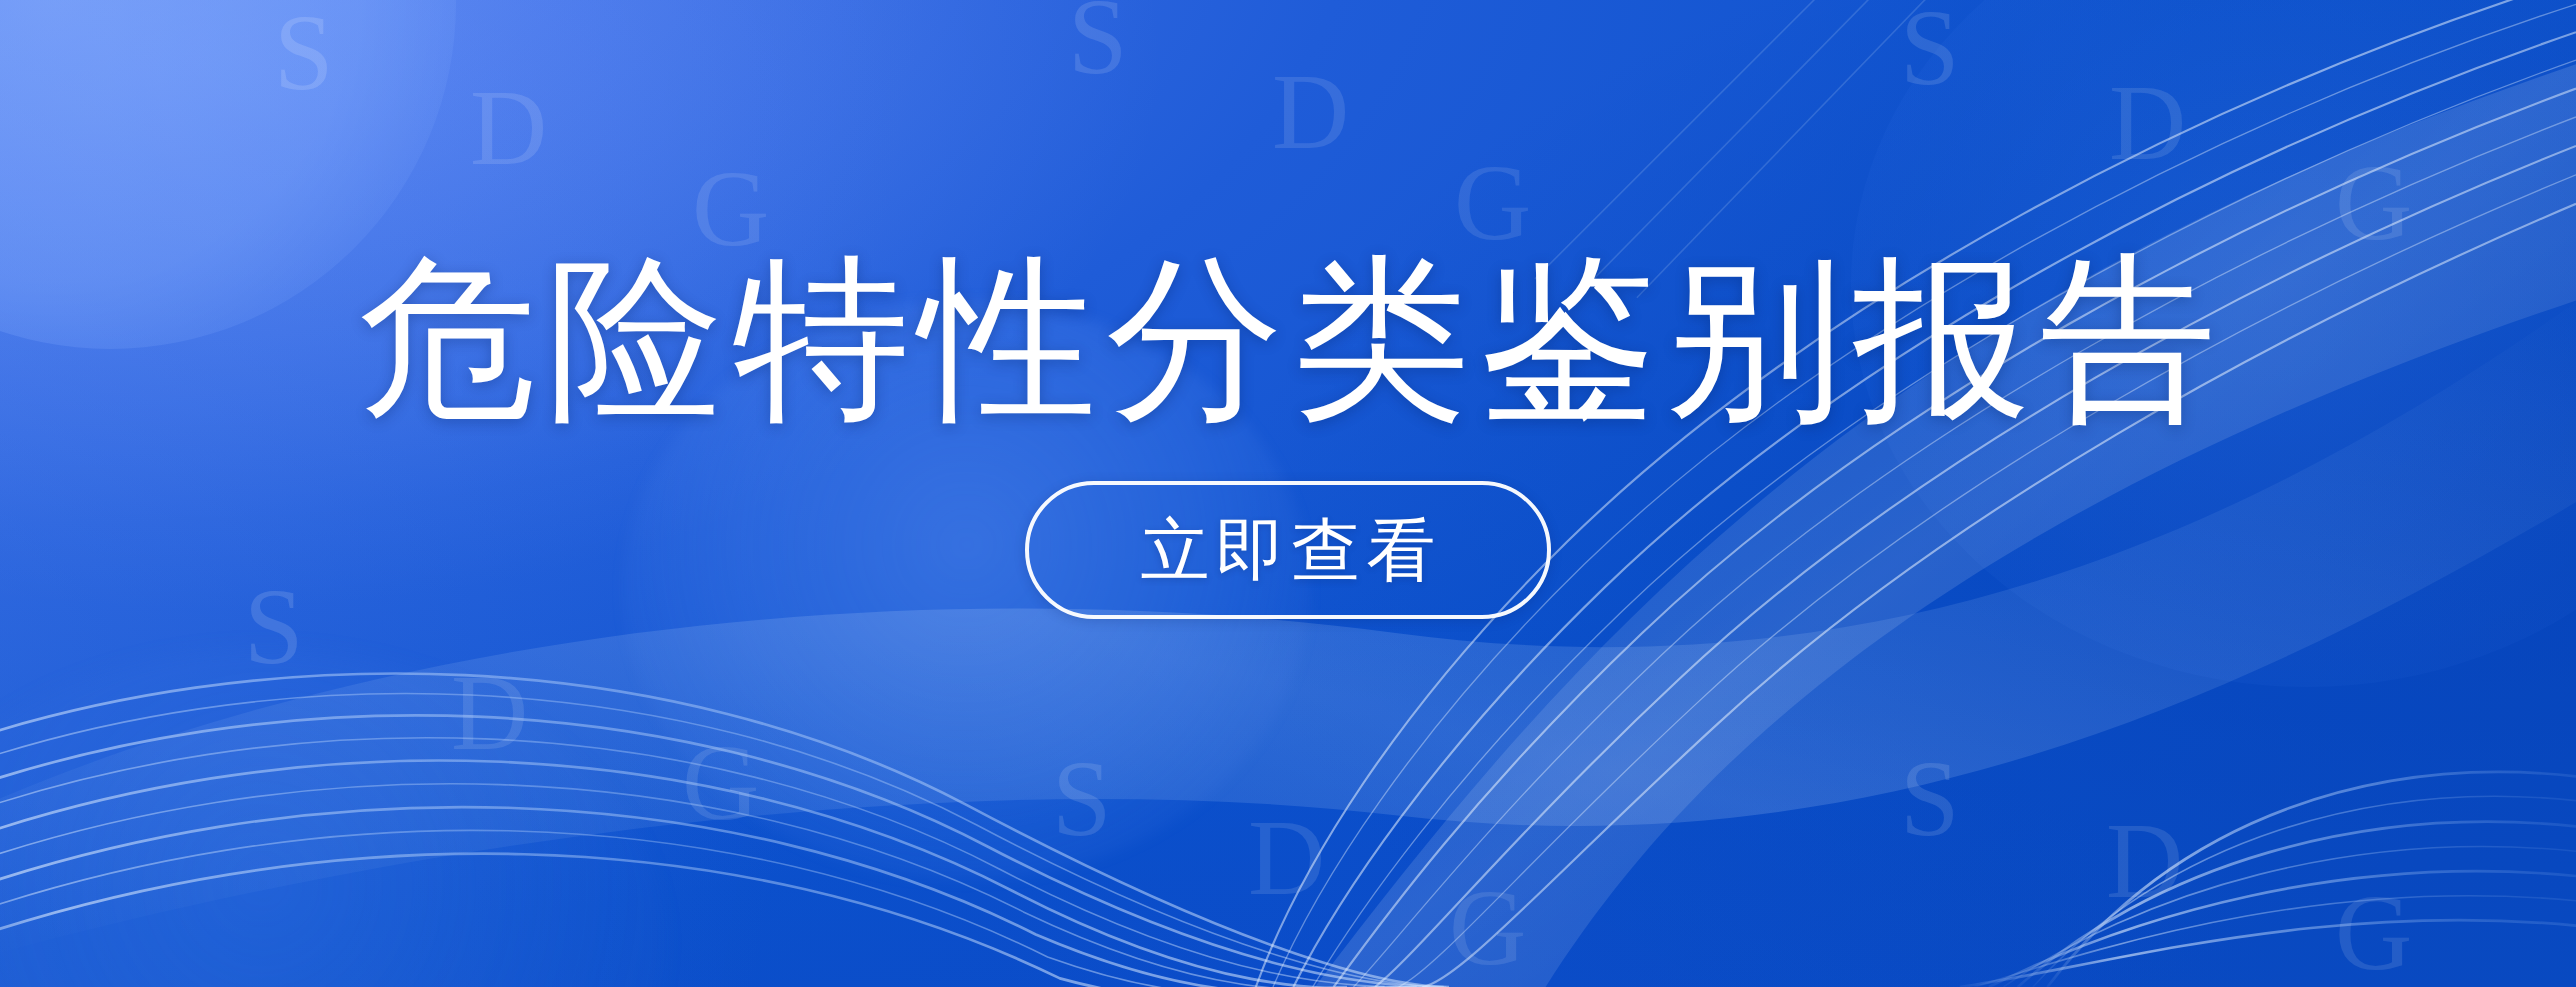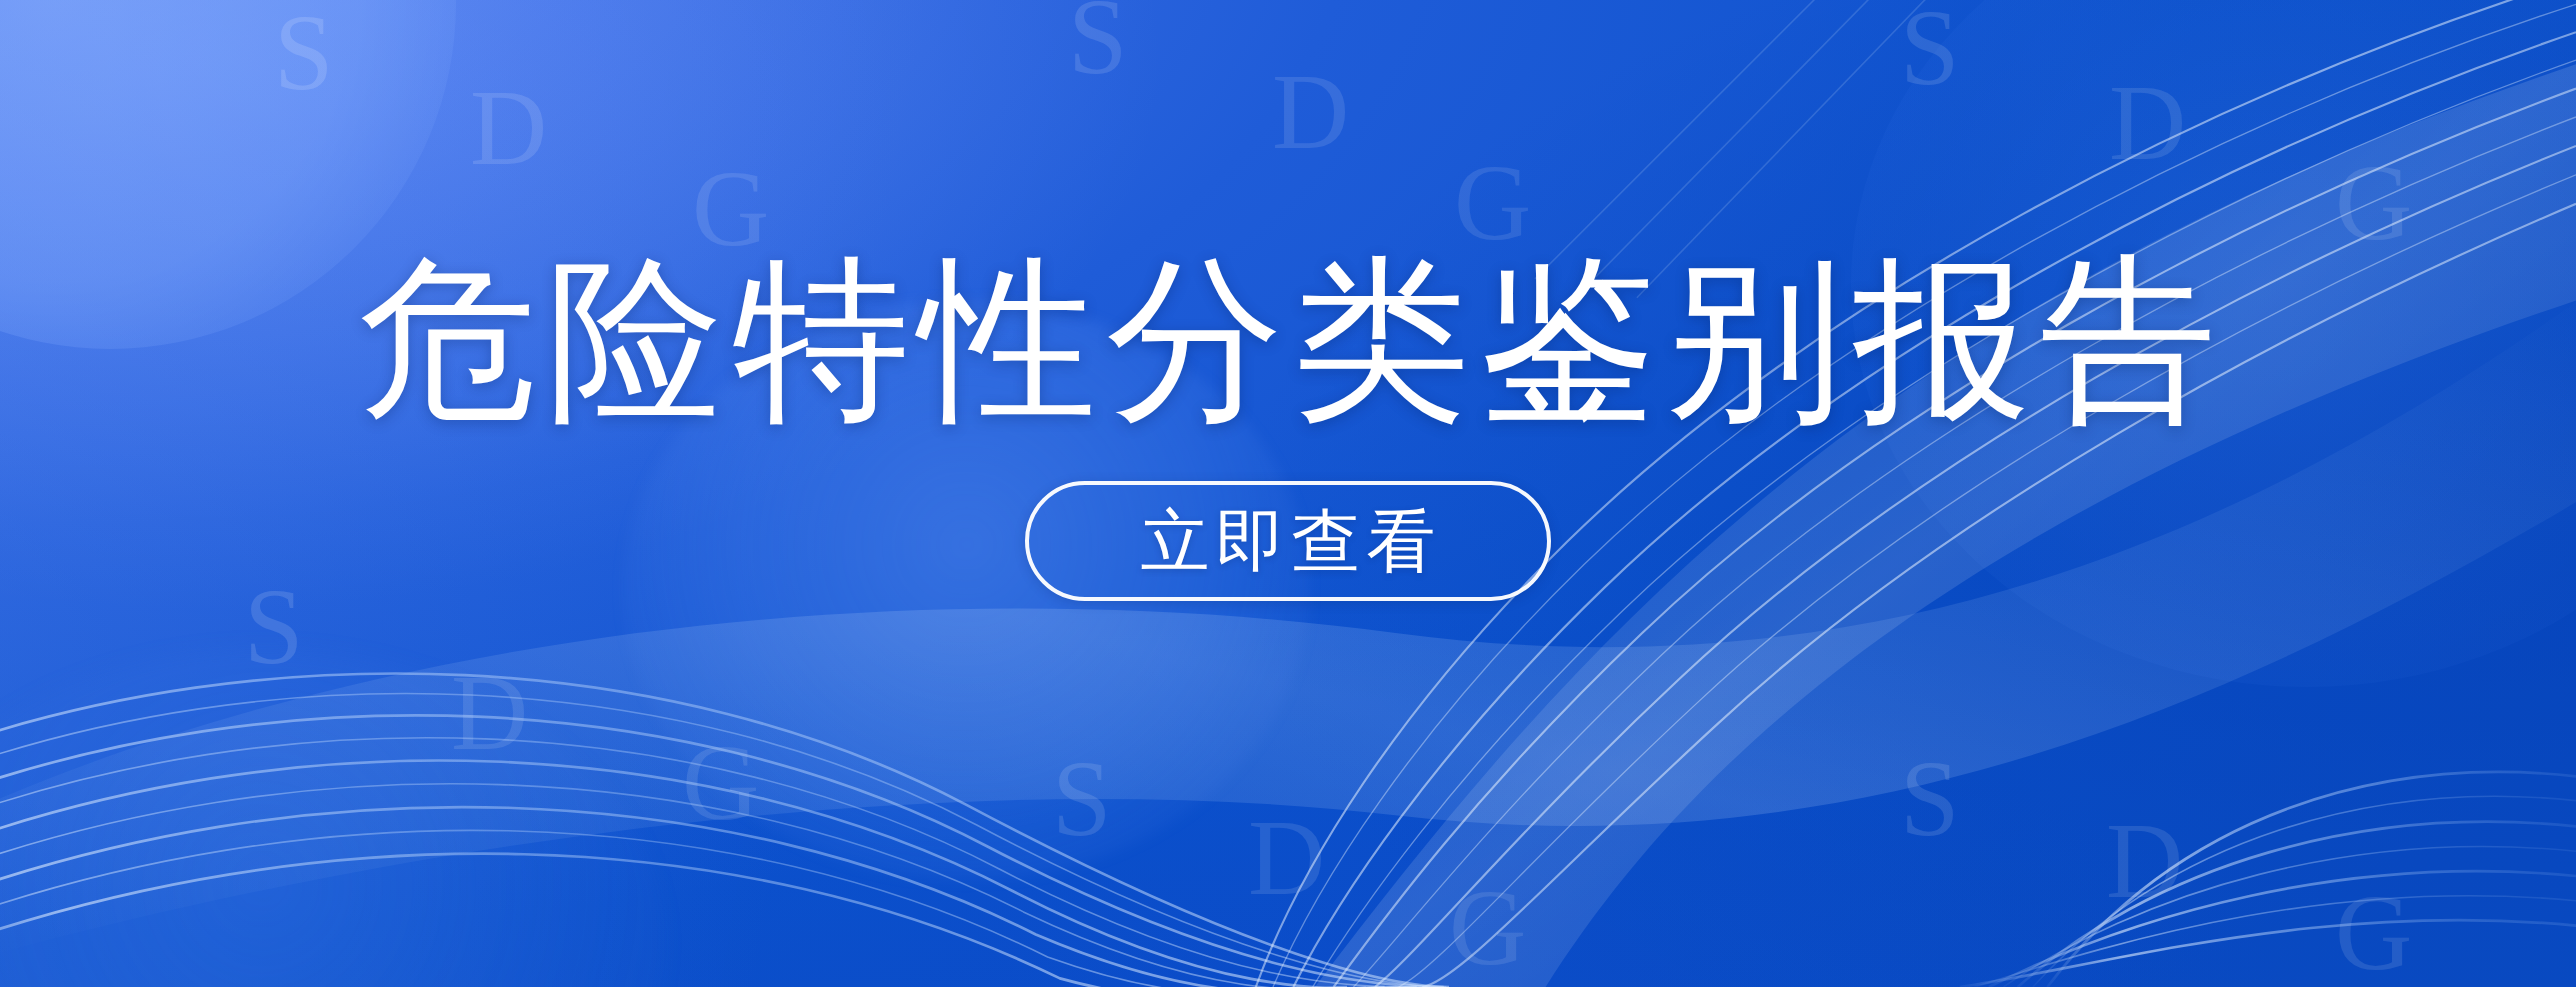--- a/index.html
+++ b/index.html
@@ -46,29 +46,29 @@
   }
 
   
   .lines{position:absolute;inset:0;width:2576px;height:987px;pointer-events:none;}
 
   
   .content{position:absolute;inset:0;display:flex;flex-direction:column;
            align-items:center;justify-content:flex-start;}
   .title{
     margin-top:252px;
-    font-family:Liberation Sans, sans-serif;
+    font-family:Liberation Serif, serif;
     font-size:177px;line-height:1;color:#ffffff;font-weight:400;
     letter-spacing:9.7px;text-indent:9.7px;white-space:nowrap;
     text-shadow:0 3.2px 14px rgba(0,30,90,.30);
   }
   .cta{
     margin-top:52px;
     display:flex;align-items:center;justify-content:center;
-    width:526px;height:120px;box-sizing:border-box;
+    width:526px;height:138px;box-sizing:border-box;
     border:4.3px solid rgba(255,255,255,.96);
     border-radius:70px;background:transparent;
     box-shadow:0 2.1px 11.8px rgba(0,30,90,.18);
     cursor:pointer;
   }
   .cta-label{
     font-family:"DejaVu Sans","Liberation Sans",sans-serif;
     font-size:69px;line-height:1;color:#ffffff;font-weight:400;
     letter-spacing:6.4px;text-indent:6.4px;white-space:nowrap;
     text-shadow:0 1.6px 6.4px rgba(0,30,90,.22);

